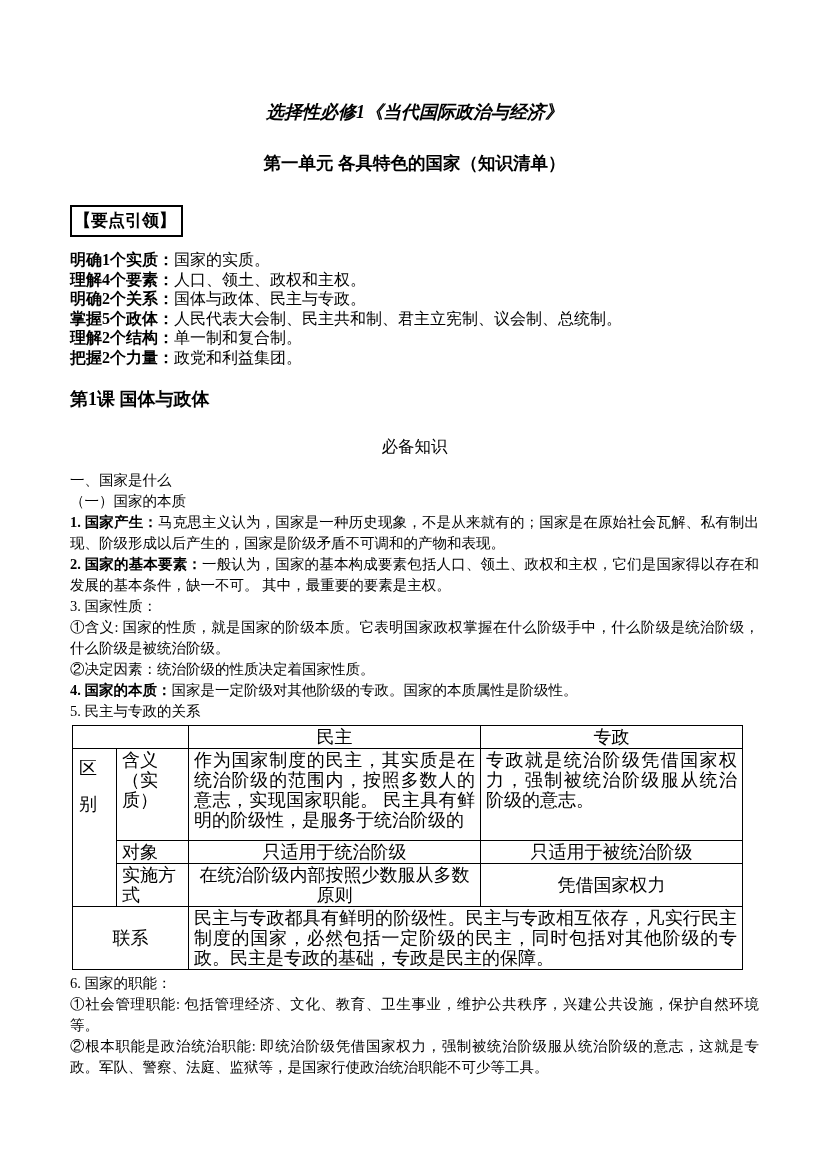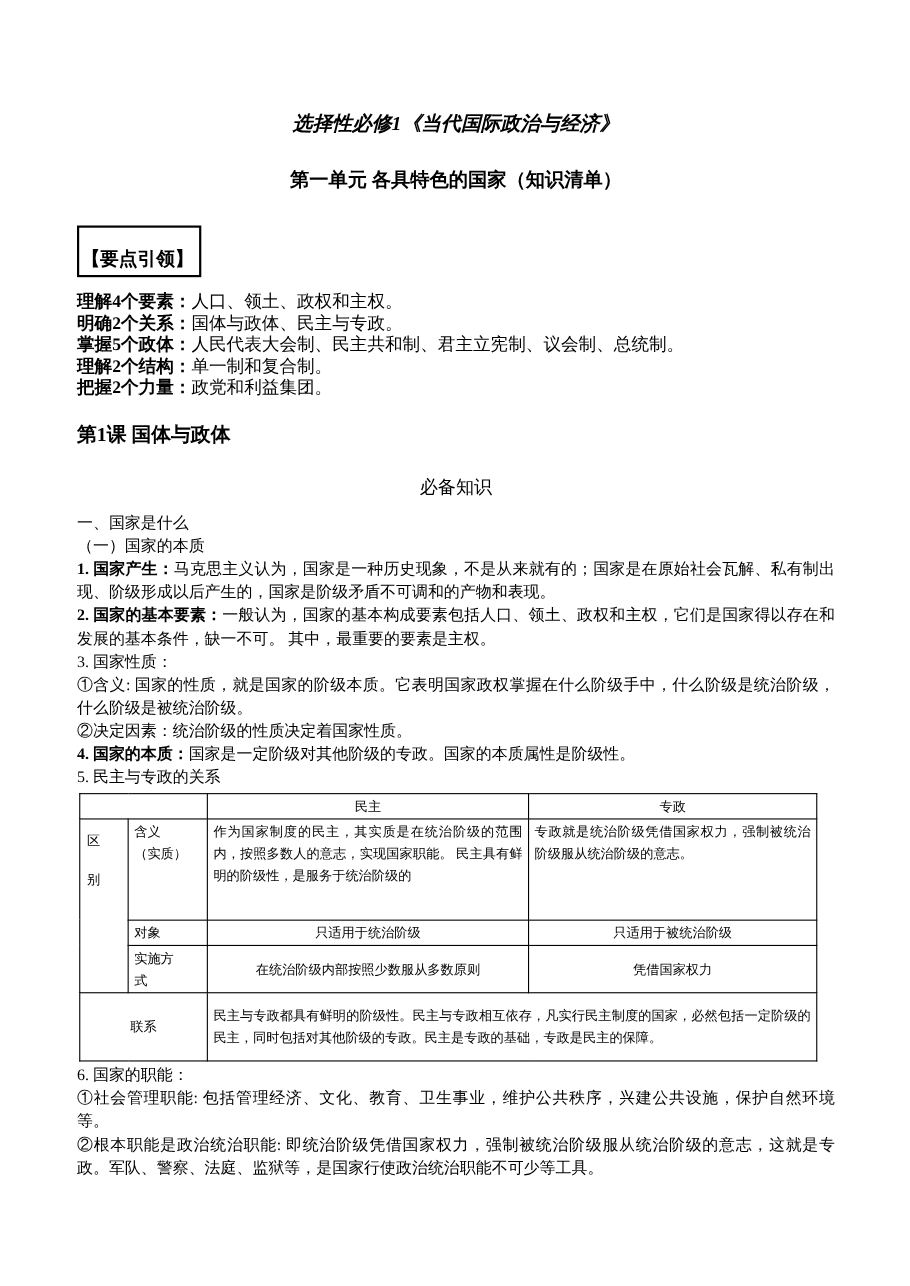--- a/index.html
+++ b/index.html
@@ -9,39 +9,39 @@
     color:#000;
     font-family:"Liberation Serif","DejaVu Serif",serif;
   }
   .page { padding:100px 68px 0 70px; }
 
   .doc-title   { text-align:center; font-size:18px; font-weight:bold; margin-bottom:27px;font-style:italic; }
   .doc-subtitle{ text-align:center; font-size:17.5px; font-weight:bold; margin-bottom:30px; }
 
   .keypoints-box {
     display:inline-block; border:2px solid #000;
-    padding:17px 5px 3px 2px; font-size:17px; font-weight:bold;
+    padding:2px 5px 3px 2px; font-size:17px; font-weight:bold;
     margin-bottom:13px;
   }
   .keypoints { margin-bottom:20px; }
   .kp { font-size:16px; line-height:19.5px; }
   .kp b { font-weight:bold; }
 
   .lesson-title  { text-align:left; font-size:18px; font-weight:bold; margin-bottom:25px; }
   .section-title { text-align:center; font-size:16.5px; font-weight:normal; margin-bottom:12px; }
 
   p.body { font-size:14.5px; line-height:21px; text-align:justify; }
   .bold  { font-weight:normal; }
 
   table {
     border-collapse:collapse; width:670px; margin:3px 0 3px 2px;
     table-layout:fixed;
   }
   td {
-    border:1px solid #000; font-size:12px; line-height:20px;
+    border:1px solid #000; font-size:18px; line-height:20px;
     padding:1px 5px; vertical-align:middle; word-break:break-all;
   }
   td.c    { text-align:center; }
   td.top  { vertical-align:top; }
   td.just { text-align:justify; }
   td.pre  { white-space:pre-line; }
   td.rowgroup { line-height:36px; text-align:left; padding-left:6px; }
   tr.h-row td { height:22px; }
   tr.meaning-row td { height:92px; }
   tr.object-row td { height:23px; }
@@ -54,20 +54,21 @@
 <div class="page">
 
   <h1 class="doc-title">选择性必修1《当代国际政治与经济》</h1>
   <h2 class="doc-subtitle">第一单元 各具特色的国家（知识清单）</h2>
 
   <div class="keypoints-box">
     <span>【要点引领】</span>
   </div>
 
   <div class="keypoints">
+    <p class="kp"><b>明确1个实质：</b><span>国家的实质。</span></p>
     <p class="kp"><b>理解4个要素：</b><span>人口、领土、政权和主权。</span></p>
     <p class="kp"><b>明确2个关系：</b><span>国体与政体、民主与专政。</span></p>
     <p class="kp"><b>掌握5个政体：</b><span>人民代表大会制、民主共和制、君主立宪制、议会制、总统制。</span></p>
     <p class="kp"><b>理解2个结构：</b><span>单一制和复合制。</span></p>
     <p class="kp"><b>把握2个力量：</b><span>政党和利益集团。</span></p>
   </div>
 
   <h2 class="lesson-title">第1课 国体与政体</h2>
   <h3 class="section-title">必备知识</h3>
 

